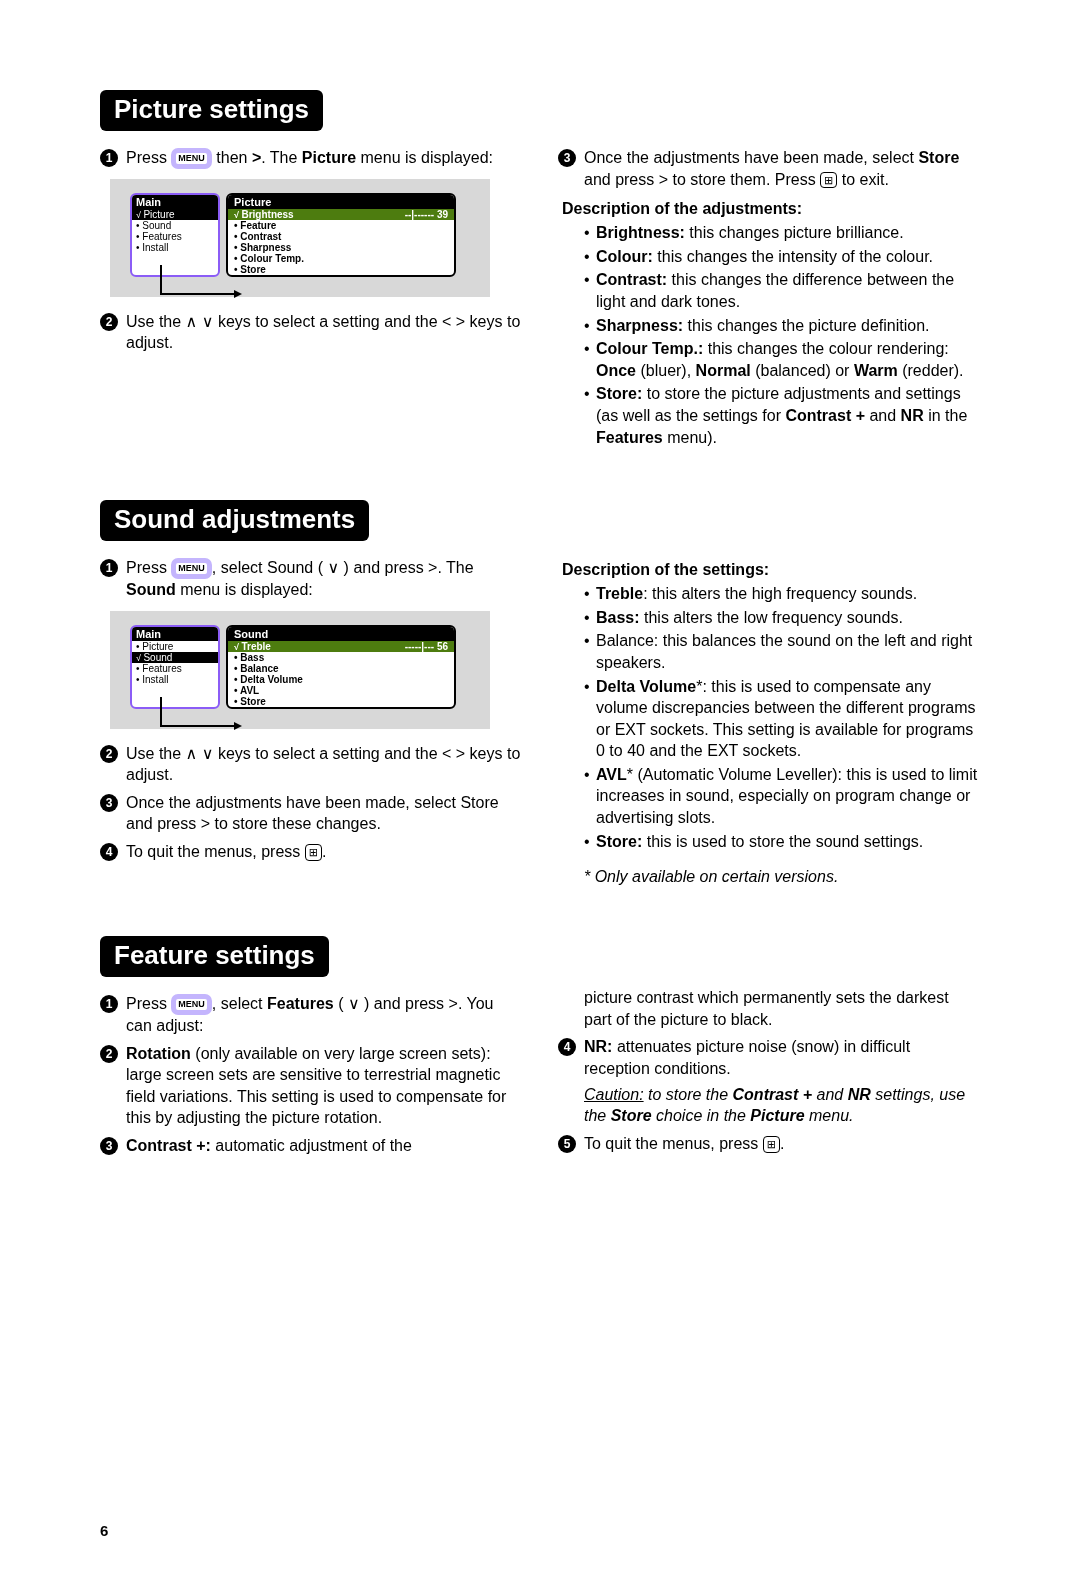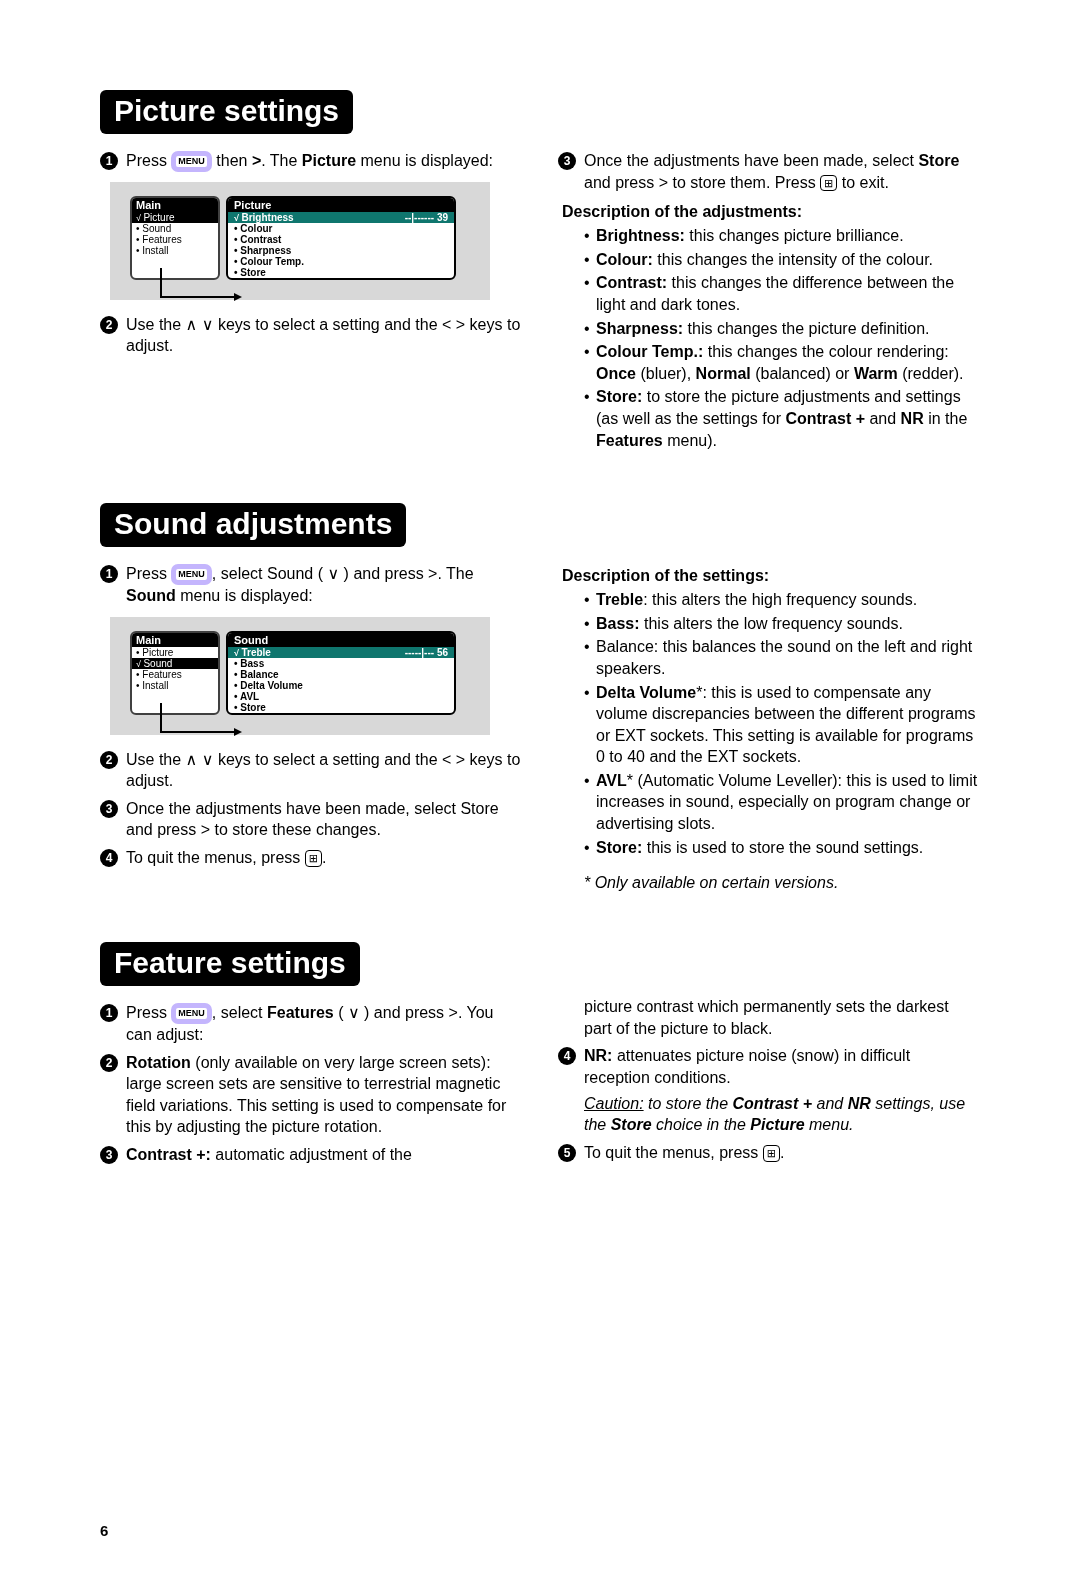--- a/index.html
+++ b/index.html
@@ -11,21 +11,21 @@
     width: 1080px;
     height: 1589px;
     padding: 90px 100px 60px 100px;
     position: relative;
   }
   .section-title {
     display: inline-block;
     background: #000;
     color: #fff;
     font-weight: bold;
-    font-size: 30px;
+    font-size: 26px;
     padding: 4px 14px 6px 14px;
     border-radius: 6px;
     margin-bottom: 10px;
   }
   .two-col {
     display: flex;
     gap: 36px;
   }
   .col { flex: 1; }
   .step { display: flex; margin: 6px 0 4px 0; }
@@ -74,42 +74,42 @@
     margin: 10px 0 14px 10px;
     width: 380px;
   }
   .osd {
     display: flex;
     gap: 0;
     position: relative;
   }
   .osd-main {
     background: #fff;
-    border: 2px solid #404040;
+    border: 2px solid #8b5cf6;
     border-radius: 6px;
     font-size: 11px;
     font-weight: bold;
     width: 90px;
     overflow: hidden;
   }
   .osd-main-head { background: #000; color: #fff; padding: 1px 4px; font-size: 11px;}
   .osd-main-row { padding: 0 4px; font-size: 10px; font-weight: normal;}
   .osd-main-row.sel { background: #000; color: #fff; }
   .osd-sub {
     background: #fff;
     border: 2px solid #000;
     border-radius: 6px;
     font-size: 11px;
     font-weight: bold;
     width: 230px;
     margin-left: 6px;
     overflow: hidden;
   }
   .osd-sub-head { background: #000; color: #fff; padding: 1px 6px; font-size: 11px;}
-  .osd-sub-sel { background: #0f766e; color: #fff; display: flex; justify-content: space-between; padding: 0 6px; font-size: 10px;}
+  .osd-sub-sel { background: #4d7c0f; color: #fff; display: flex; justify-content: space-between; padding: 0 6px; font-size: 10px;}
   .osd-sub-row { padding: 0 6px; font-size: 10px; font-weight: bold;}
   .osd-arrow {
     position: absolute;
     left: 30px;
     bottom: -18px;
     width: 80px;
     height: 30px;
     border-left: 2px solid #000;
     border-bottom: 2px solid #000;
     pointer-events: none;
@@ -147,21 +147,21 @@
             <div class="osd-main-row">• <span>Sound</span></div>
             <div class="osd-main-row">• <span>Features</span></div>
             <div class="osd-main-row">• <span>Install</span></div>
           </div>
           <div class="osd-sub">
             <div class="osd-sub-head">Picture</div>
             <div class="osd-sub-sel">
               <span><span style="font-size:9px">√ </span><span>Brightness</span></span>
               <span><span>--|------</span>&nbsp;<span>39</span></span>
             </div>
-            <div class="osd-sub-row">• <span>Colour</span></div>
+            <div class="osd-sub-row">• <span>Feature</span></div>
             <div class="osd-sub-row">• <span>Contrast</span></div>
             <div class="osd-sub-row">• <span>Sharpness</span></div>
             <div class="osd-sub-row">• <span>Colour Temp.</span></div>
             <div class="osd-sub-row">• <span>Store</span></div>
           </div>
           <div class="osd-arrow"></div>
         </div>
       </div>
 
       <div class="step">

